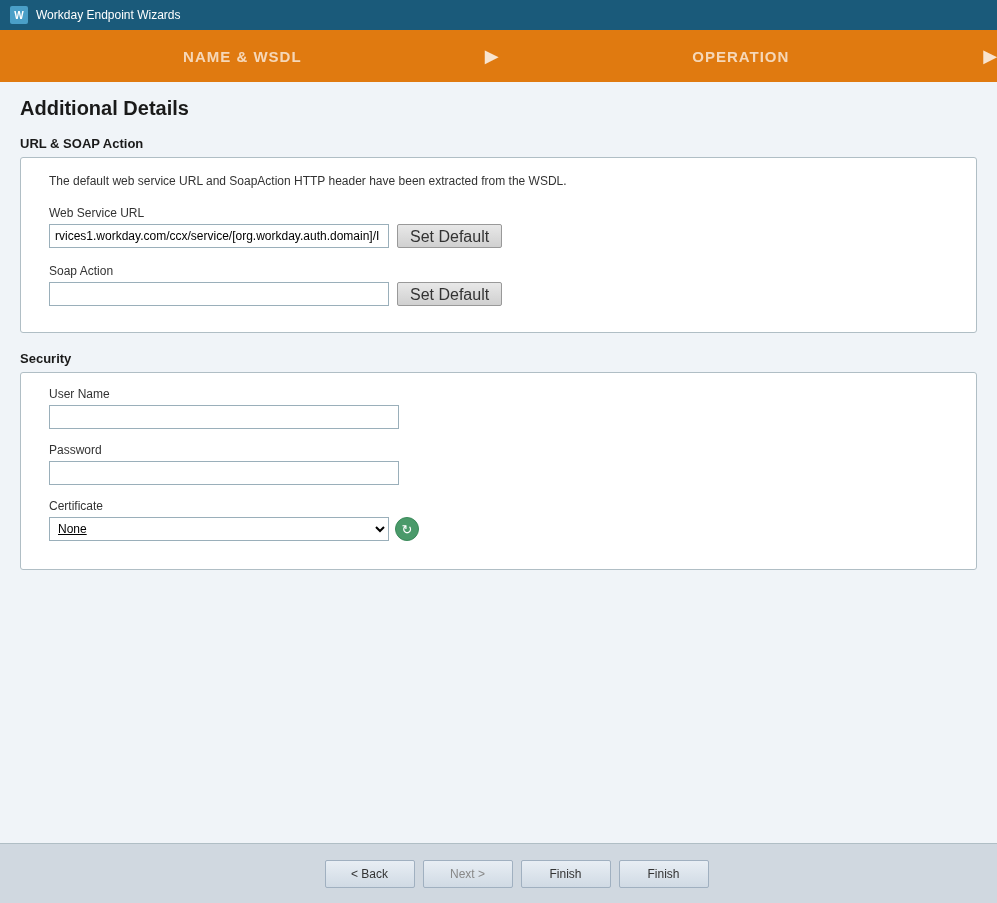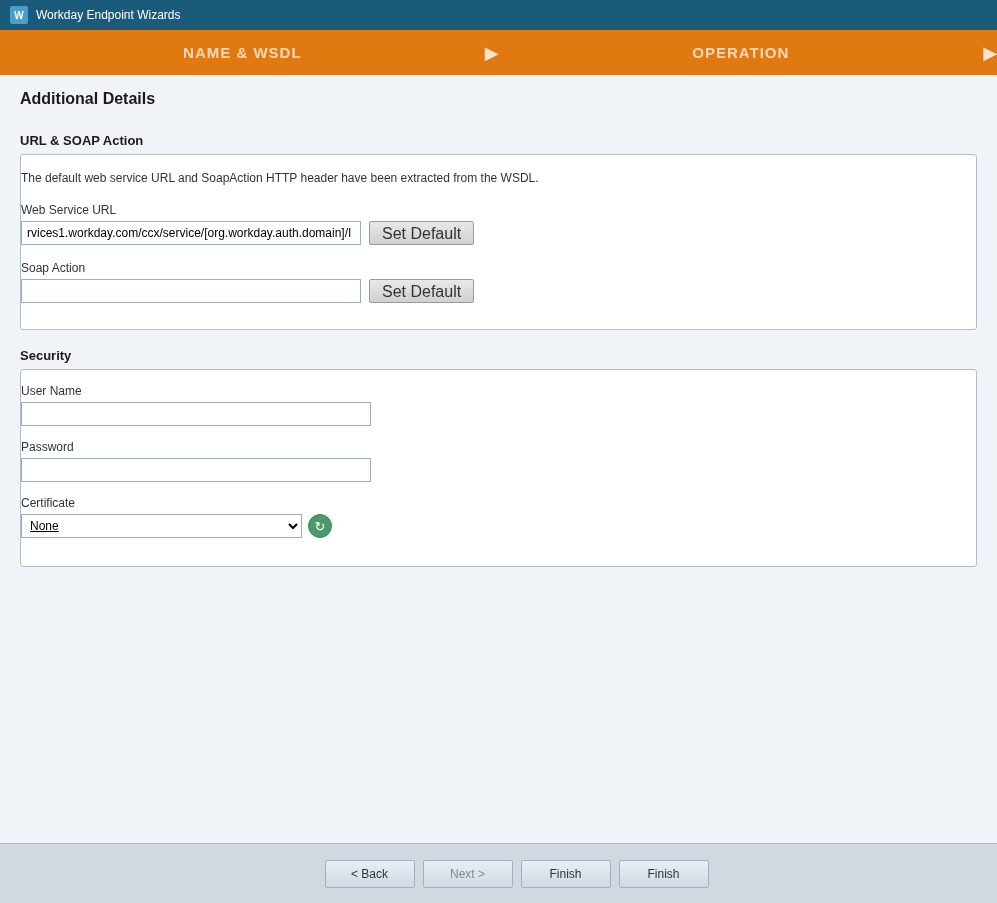--- a/index.html
+++ b/index.html
@@ -41,21 +41,21 @@
     .title-bar-text {
       font-size: 12px;
       font-weight: normal;
     }
 
     
     .step-bar {
       background: #e07a10;
       display: flex;
       align-items: center;
-      height: 45px;
+      height: 52px;
       flex-shrink: 0;
     }
     .step-item {
       display: flex;
       align-items: center;
       flex: 1;
       justify-content: center;
       color: white;
       font-size: 15px;
       font-weight: bold;
@@ -75,39 +75,39 @@
 
     
     .main-content {
       flex: 1;
       background: #f0f4f8;
       padding: 15px 20px;
       overflow-y: auto;
     }
 
     .page-title {
-      font-size: 16px;
+      font-size: 20px;
       font-weight: bold;
       color: #1a1a1a;
-      margin-bottom: 25px;
+      margin-bottom: 16px;
     }
 
     
     .section-label {
       font-size: 13px;
       font-weight: bold;
       color: #1a1a1a;
       margin-bottom: 6px;
     }
 
     .section-box {
       background: white;
       border: 1px solid #b0bec5;
       border-radius: 3px;
-      padding: 14px 0;
+      padding: 14px 28px;
       margin-bottom: 18px;
     }
 
     .info-text {
       color: #333;
       font-size: 12px;
       margin-bottom: 14px;
       line-height: 1.5;
     }
 
@@ -164,21 +164,21 @@
       align-items: center;
       gap: 6px;
     }
 
     select.cert-select {
       border: 1px solid #9aafba;
       background: white;
       padding: 2px 4px;
       font-size: 12px;
       height: 24px;
-      width: 281px;
+      width: 340px;
       text-decoration: underline;
     }
 
     .refresh-btn {
       width: 24px;
       height: 24px;
       background: #4a9a6a;
       border: 1px solid #3a8a5a;
       border-radius: 50%;
       cursor: pointer;

